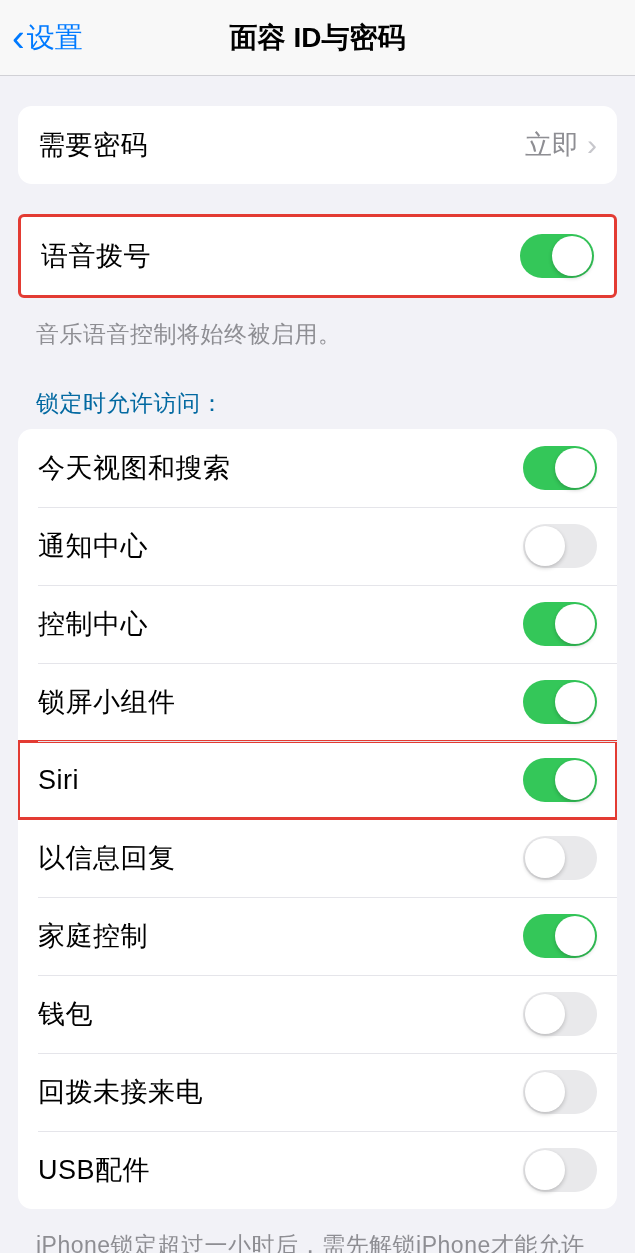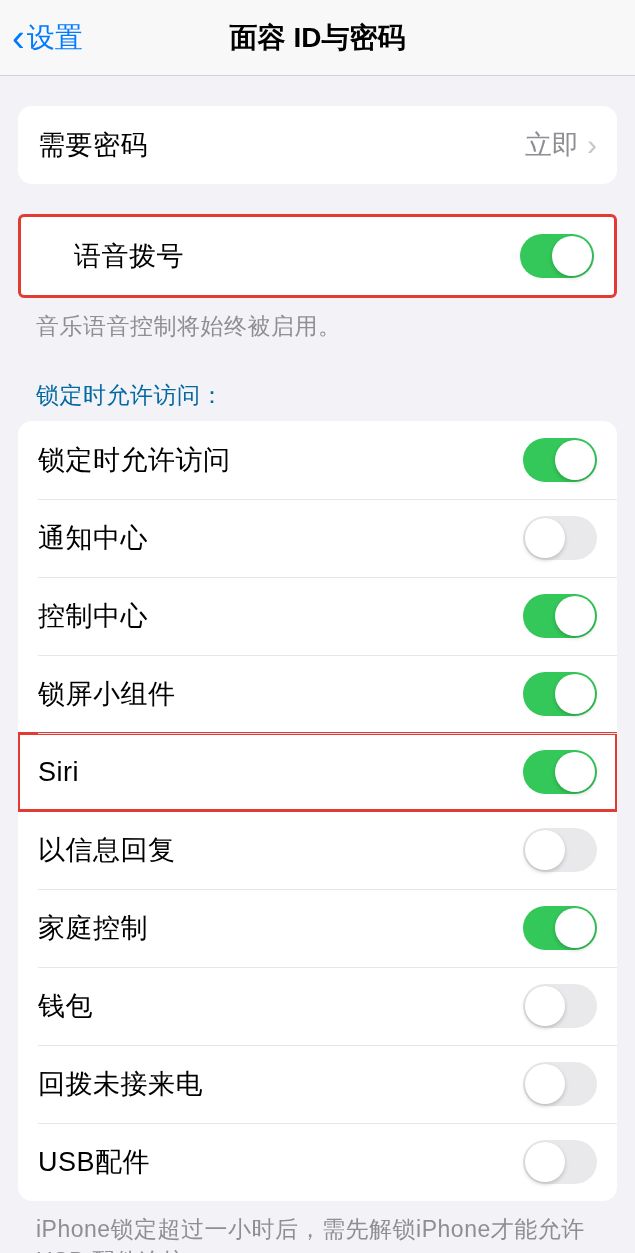--- a/index.html
+++ b/index.html
@@ -44,21 +44,20 @@
     .group {
       margin: 30px 18px 0 18px;
       background: #fff;
       border-radius: 14px;
       overflow: hidden;
       text-align: center;
     }
     .group.highlight {
       border: 3px solid #e33b33;
       border-radius: 6px;
-      padding-left: 33px;
     }
     .row {
       display: flex;
       align-items: center;
       justify-content: space-between;
       padding: 0 20px;
       min-height: 78px;
       position: relative;
     }
     .row.highlight-row {
@@ -111,21 +110,21 @@
       border-radius: 50%;
       background: #fff;
       top: 2px;
       box-shadow: 0 2px 4px rgba(0,0,0,0.2);
     }
     .toggle.on .toggle-knob { right: 2px; }
     .toggle.off .toggle-knob { left: 2px; }
     .footer-text {
       color: #8e8e93;
       font-size: 23px;
-      padding: 12px 36px 0 36px;
+      padding: 20px 36px 0 36px;
       line-height: 1.4;
       letter-spacing: 0.5px;
     }
     .section-header {
       color: #0369a1;
       font-size: 23px;
       padding: 38px 36px 10px 36px;
       letter-spacing: 0.5px;
     }
   </style>
@@ -158,21 +157,21 @@
       <div class="toggle on">
         <div class="toggle-knob"></div>
       </div>
     </div>
   </div>
   <div class="footer-text">音乐语音控制将始终被启用。</div>
 
   <div class="section-header">锁定时允许访问：</div>
   <div class="group" style="margin-top:0;" id="lock-access-group">
       <div class="row">
-        <span class="row-label">锁定时允许访问</span>
+        <span class="row-label">今天视图和搜索</span>
         <div class="toggle on">
           <div class="toggle-knob"></div>
         </div>
       </div>
       <div class="row">
         <span class="row-label">通知中心</span>
         <div class="toggle off">
           <div class="toggle-knob"></div>
         </div>
       </div>

